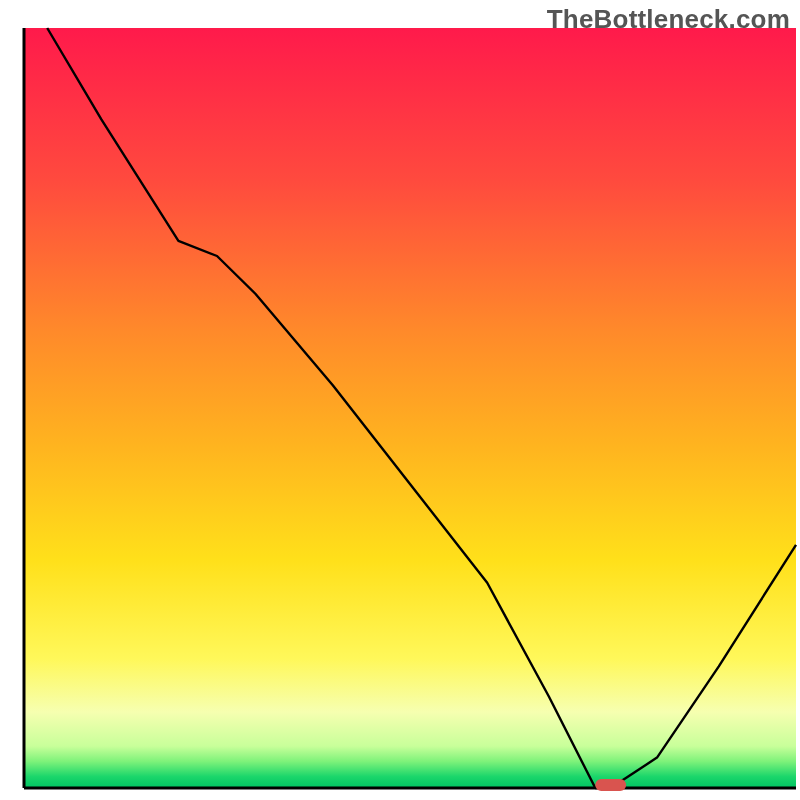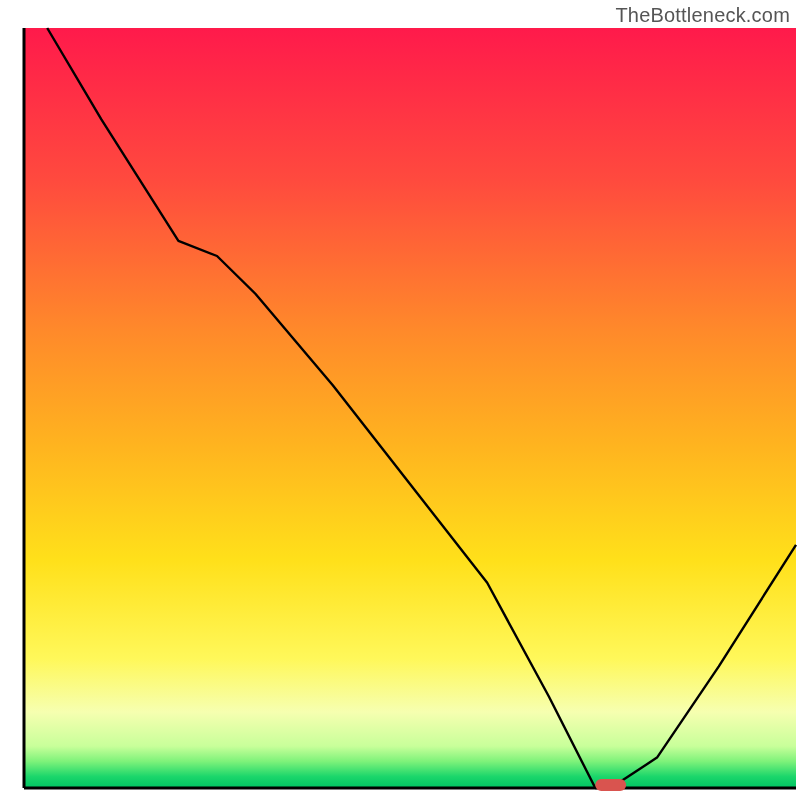--- a/index.html
+++ b/index.html
@@ -14,22 +14,22 @@
   .chart-wrap {
     position: relative;
     width: 800px;
     height: 800px;
   }
   .watermark {
     position: absolute;
     top: 4px;
     right: 10px;
     color: #555555;
-    font-size: 20px;
-    font-weight: 400;
+    font-size: 26px;
+    font-weight: 700;
     letter-spacing: 0.2px;
     user-select: none;
   }
   svg {
     display: block;
   }
 </style>
 </head>
 <body>
 

